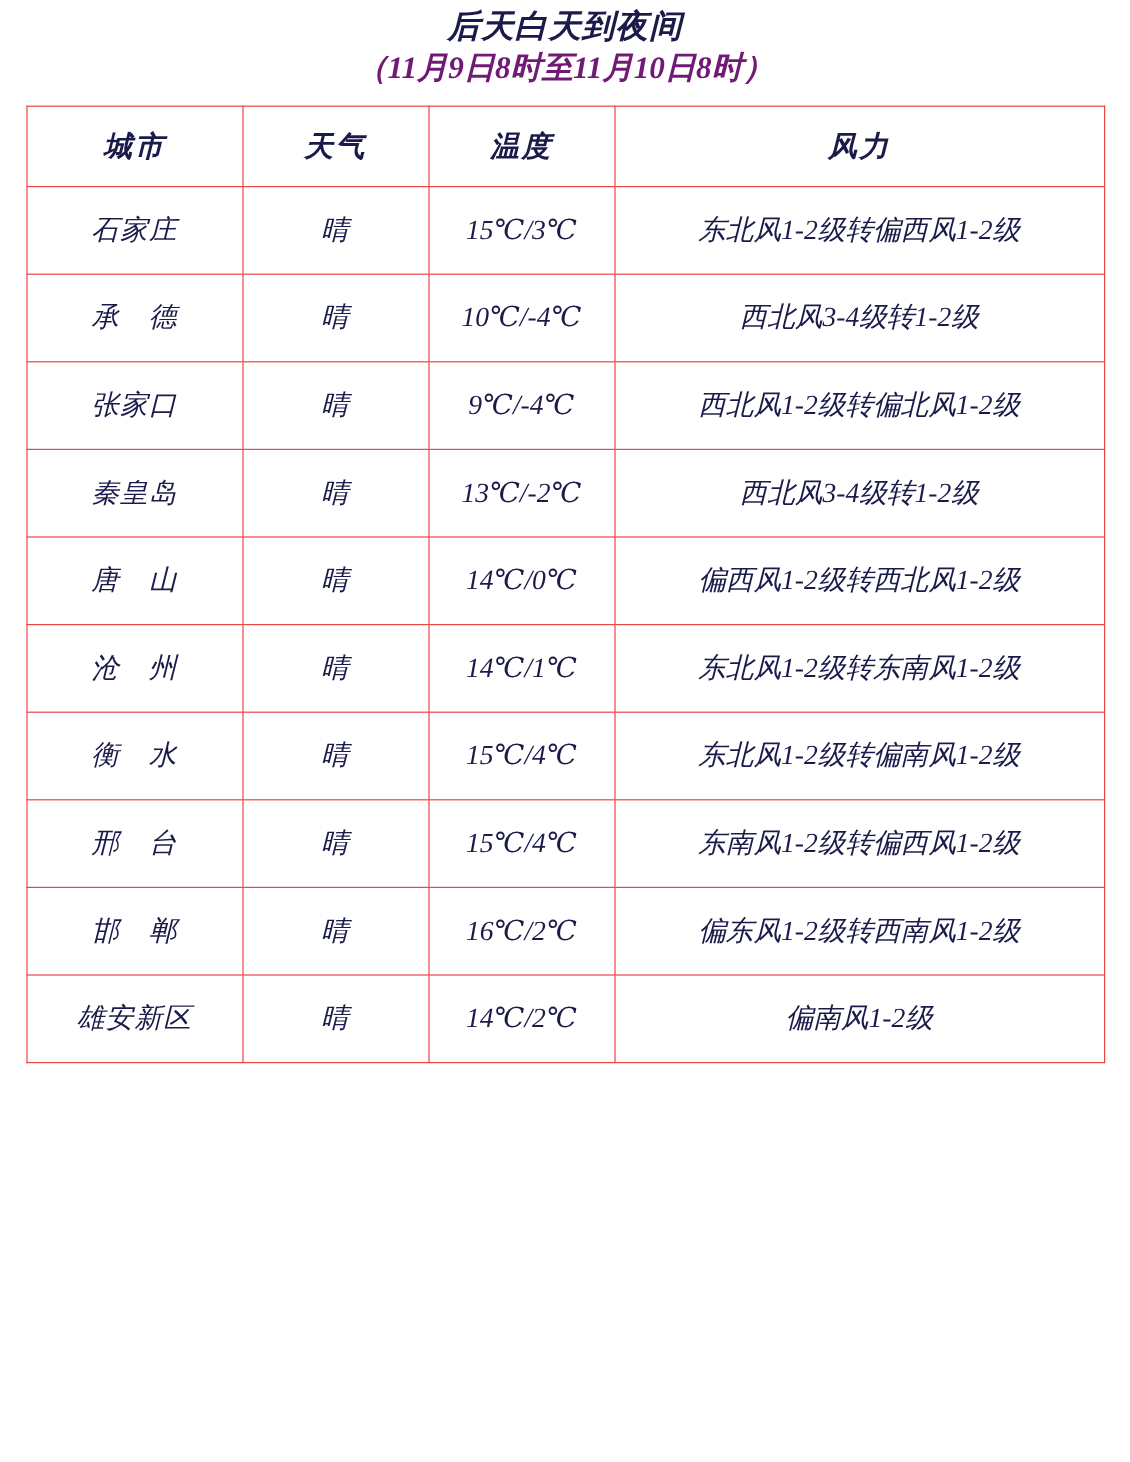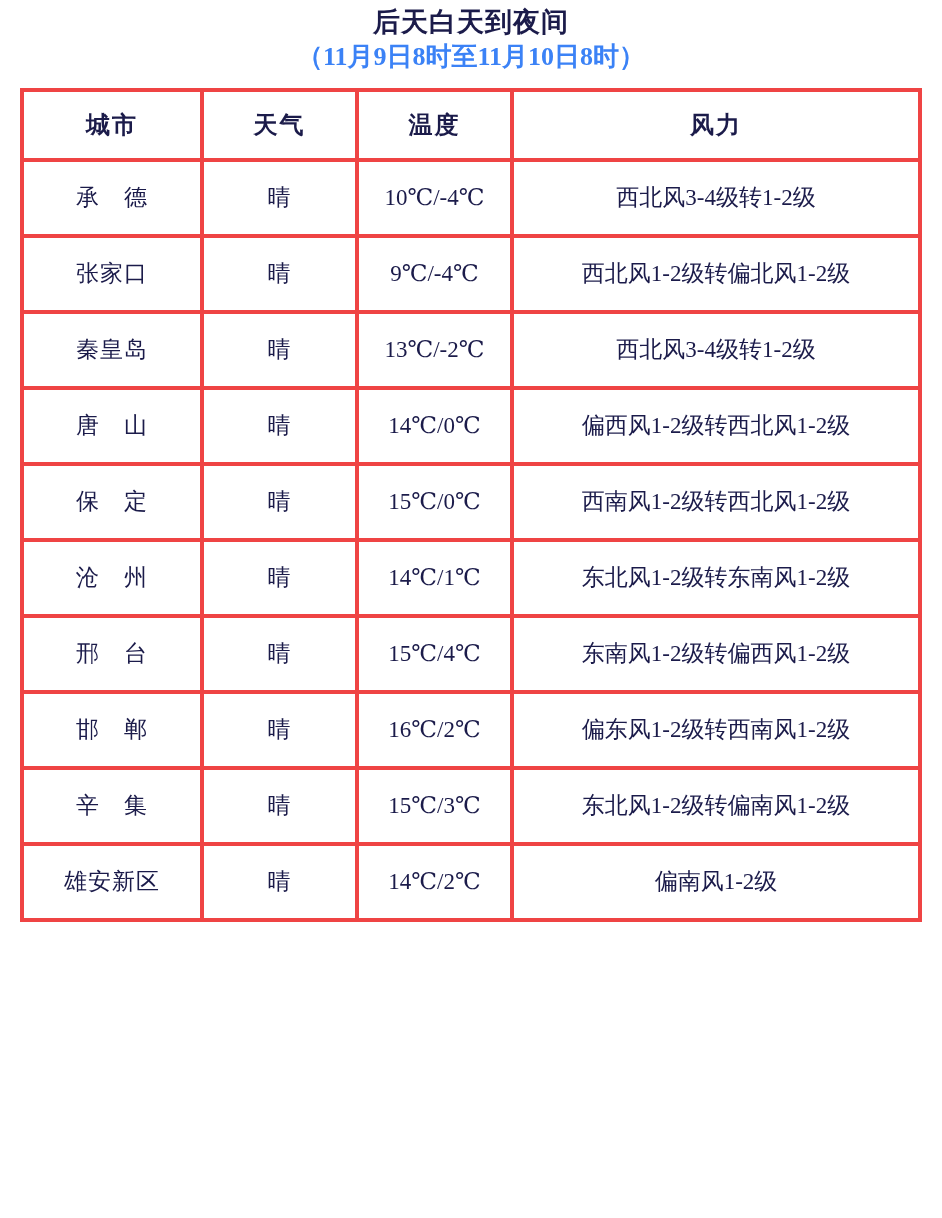--- a/index.html
+++ b/index.html
@@ -14,48 +14,49 @@
     color: #1a1a3a;
     position: relative;
     overflow: hidden;
   }
   .page {
     width: 942px;
     height: 1218px;
     box-sizing: border-box;
     padding: 0;
     position: relative;
+    font-style: italic;
   }
   .title-block {
     text-align: center;
     padding-top: 6px;
   }
   .title-line1 {
     font-size: 27px;
     font-weight: bold;
     color: #1b1b4a;
     letter-spacing: 1px;
     line-height: 1.25;
   }
   .title-line2 {
     font-size: 26px;
     font-weight: bold;
-    color: #3b82f6;
+    color: #701a75;
     letter-spacing: 0px;
     line-height: 1.3;
   }
   table.weather {
     border-collapse: collapse;
     margin: 14px auto 0 auto;
     width: 898px;
     table-layout: fixed;
     background: #fff;
   }
   table.weather th, table.weather td {
-    border: 4px solid #ef4444;
+    border: 1px solid #ef4444;
     text-align: center;
     vertical-align: middle;
     font-size: 23px;
     color: #1b1b4a;
     padding: 0;
     height: 72px;
     font-weight: normal;
   }
   table.weather th {
     font-weight: bold;
@@ -105,20 +106,26 @@
     <thead>
       <tr>
         <th>城市</th>
         <th>天气</th>
         <th>温度</th>
         <th>风力</th>
       </tr>
     </thead>
     <tbody>
       <tr>
+        <td class="city">石家庄</td>
+        <td class="wx">晴</td>
+        <td class="temp">15℃/3℃</td>
+        <td class="wind">东北风1-2级转偏西风1-2级</td>
+      </tr>
+      <tr>
         <td class="city">承　德</td>
         <td class="wx">晴</td>
         <td class="temp">10℃/-4℃</td>
         <td class="wind">西北风3-4级转1-2级</td>
       </tr>
       <tr>
         <td class="city">张家口</td>
         <td class="wx">晴</td>
         <td class="temp">9℃/-4℃</td>
         <td class="wind">西北风1-2级转偏北风1-2级</td>
@@ -129,50 +136,44 @@
         <td class="temp">13℃/-2℃</td>
         <td class="wind">西北风3-4级转1-2级</td>
       </tr>
       <tr>
         <td class="city">唐　山</td>
         <td class="wx">晴</td>
         <td class="temp">14℃/0℃</td>
         <td class="wind">偏西风1-2级转西北风1-2级</td>
       </tr>
       <tr>
-        <td class="city">保　定</td>
-        <td class="wx">晴</td>
-        <td class="temp">15℃/0℃</td>
-        <td class="wind">西南风1-2级转西北风1-2级</td>
-      </tr>
-      <tr>
         <td class="city">沧　州</td>
         <td class="wx">晴</td>
         <td class="temp">14℃/1℃</td>
         <td class="wind">东北风1-2级转东南风1-2级</td>
+      </tr>
+      <tr>
+        <td class="city">衡　水</td>
+        <td class="wx">晴</td>
+        <td class="temp">15℃/4℃</td>
+        <td class="wind">东北风1-2级转偏南风1-2级</td>
       </tr>
       <tr>
         <td class="city">邢　台</td>
         <td class="wx">晴</td>
         <td class="temp">15℃/4℃</td>
         <td class="wind">东南风1-2级转偏西风1-2级</td>
       </tr>
       <tr>
         <td class="city">邯　郸</td>
         <td class="wx">晴</td>
         <td class="temp">16℃/2℃</td>
         <td class="wind">偏东风1-2级转西南风1-2级</td>
       </tr>
       <tr>
-        <td class="city">辛　集</td>
-        <td class="wx">晴</td>
-        <td class="temp">15℃/3℃</td>
-        <td class="wind">东北风1-2级转偏南风1-2级</td>
-      </tr>
-      <tr>
         <td class="city">雄安新区</td>
         <td class="wx">晴</td>
         <td class="temp">14℃/2℃</td>
         <td class="wind">偏南风1-2级</td>
       </tr>
     </tbody>
   </table>
 
 </div>
 

